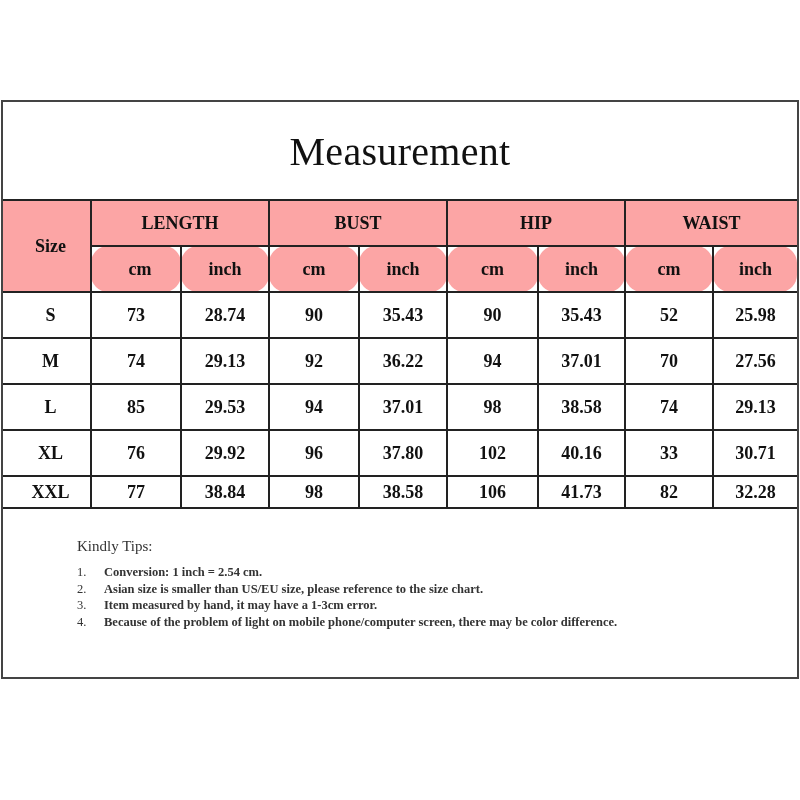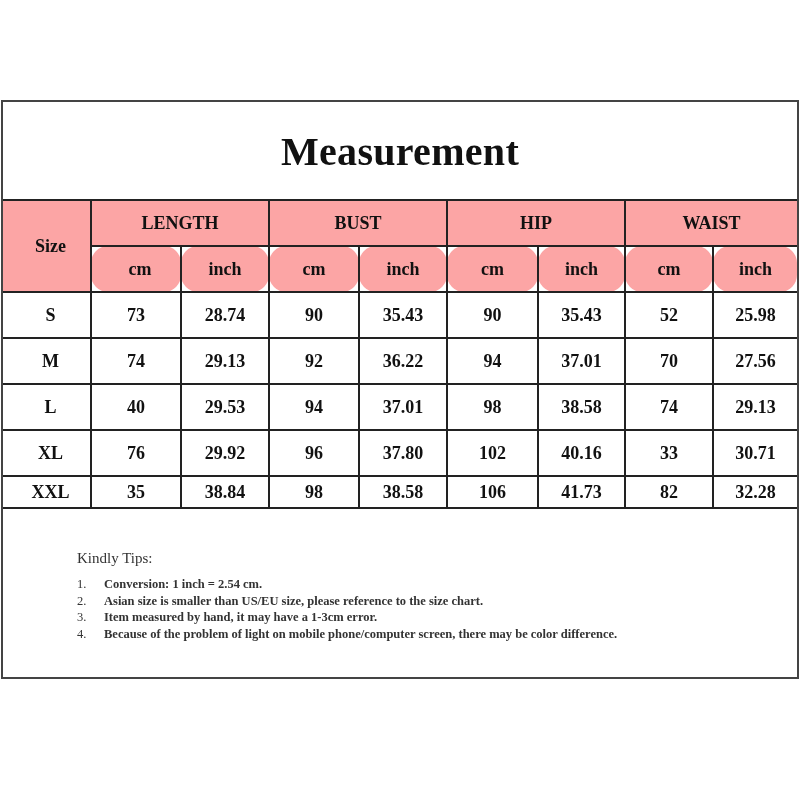--- a/index.html
+++ b/index.html
@@ -1,29 +1,29 @@
 <!DOCTYPE html>
 <html><head>
 <meta charset="utf-8">
 <style>
   html, body { margin:0; padding:0; background:#ffffff; }
   body { width:800px; height:800px; position:relative; overflow:hidden; font-family:"Liberation Serif", serif; color:#111; }
   .frame { position:absolute; left:1px; top:100px; width:794px; height:575px; border:2px solid #444; box-sizing:content-box; background:#fff; }
-  .title { position:absolute; left:0; top:0; width:100%; height:98px; display:flex; align-items:center; justify-content:center; font-weight:bold; font-size:40px; letter-spacing:0.3px; }
+  .title { position:absolute; left:0; top:0; width:100%; height:98px; display:flex; align-items:center; justify-content:center; font-weight:normal; font-size:40px; letter-spacing:0.3px; }
   table.sizes { position:absolute; left:0; top:97px; width:794px; border-collapse:collapse; table-layout:fixed; }
   table.sizes th, table.sizes td { border:2px solid #222; text-align:center; font-weight:bold; font-size:18px; padding:0; }
   table.sizes th { background:#fca5a5; }
   table.sizes tr.h1 th { height:44px; }
   table.sizes tr.h2 th { height:44px;border-radius:17px; }
   table.sizes tr.d td { height:44px; }
   table.sizes tr.d.last td { height:30px; }
   table.sizes tr:first-child th { border-top:2px solid #222; }
   table.sizes th:first-child, table.sizes td:first-child { border-left:none;padding-left:8px; }
   table.sizes tr th:last-child, table.sizes tr td:last-child { border-right:none; }
-  .tips { position:absolute; left:74px; top:448px; width:700px; font-family:"Liberation Serif", serif; color:#333; }
+  .tips { position:absolute; left:74px; top:436px; width:700px; font-family:"Liberation Serif", serif; color:#333; }
   .tips .head { font-size:15px; margin-bottom:9px; }
   .tips ol { margin:0; padding:0; list-style:none; font-size:12.5px; line-height:16.5px; }
   .tips li { display:flex; }
   .tips li .num { width:27px; flex:none; }
   .tips li .txt { width:590px;font-weight:bold; }
 </style>
 </head>
 <body>
 
 <div class="frame">
@@ -76,21 +76,21 @@
       <td>29.13</td>
       <td>92</td>
       <td>36.22</td>
       <td>94</td>
       <td>37.01</td>
       <td>70</td>
       <td>27.56</td>
     </tr>
     <tr class="d">
       <td>L</td>
-      <td>40</td>
+      <td>85</td>
       <td>29.53</td>
       <td>94</td>
       <td>37.01</td>
       <td>98</td>
       <td>38.58</td>
       <td>74</td>
       <td>29.13</td>
     </tr>
     <tr class="d">
       <td>XL</td>
@@ -98,21 +98,21 @@
       <td>29.92</td>
       <td>96</td>
       <td>37.80</td>
       <td>102</td>
       <td>40.16</td>
       <td>33</td>
       <td>30.71</td>
     </tr>
     <tr class="d last">
       <td>XXL</td>
-      <td>35</td>
+      <td>77</td>
       <td>38.84</td>
       <td>98</td>
       <td>38.58</td>
       <td>106</td>
       <td>41.73</td>
       <td>82</td>
       <td>32.28</td>
     </tr>
   </tbody>
     </table>

